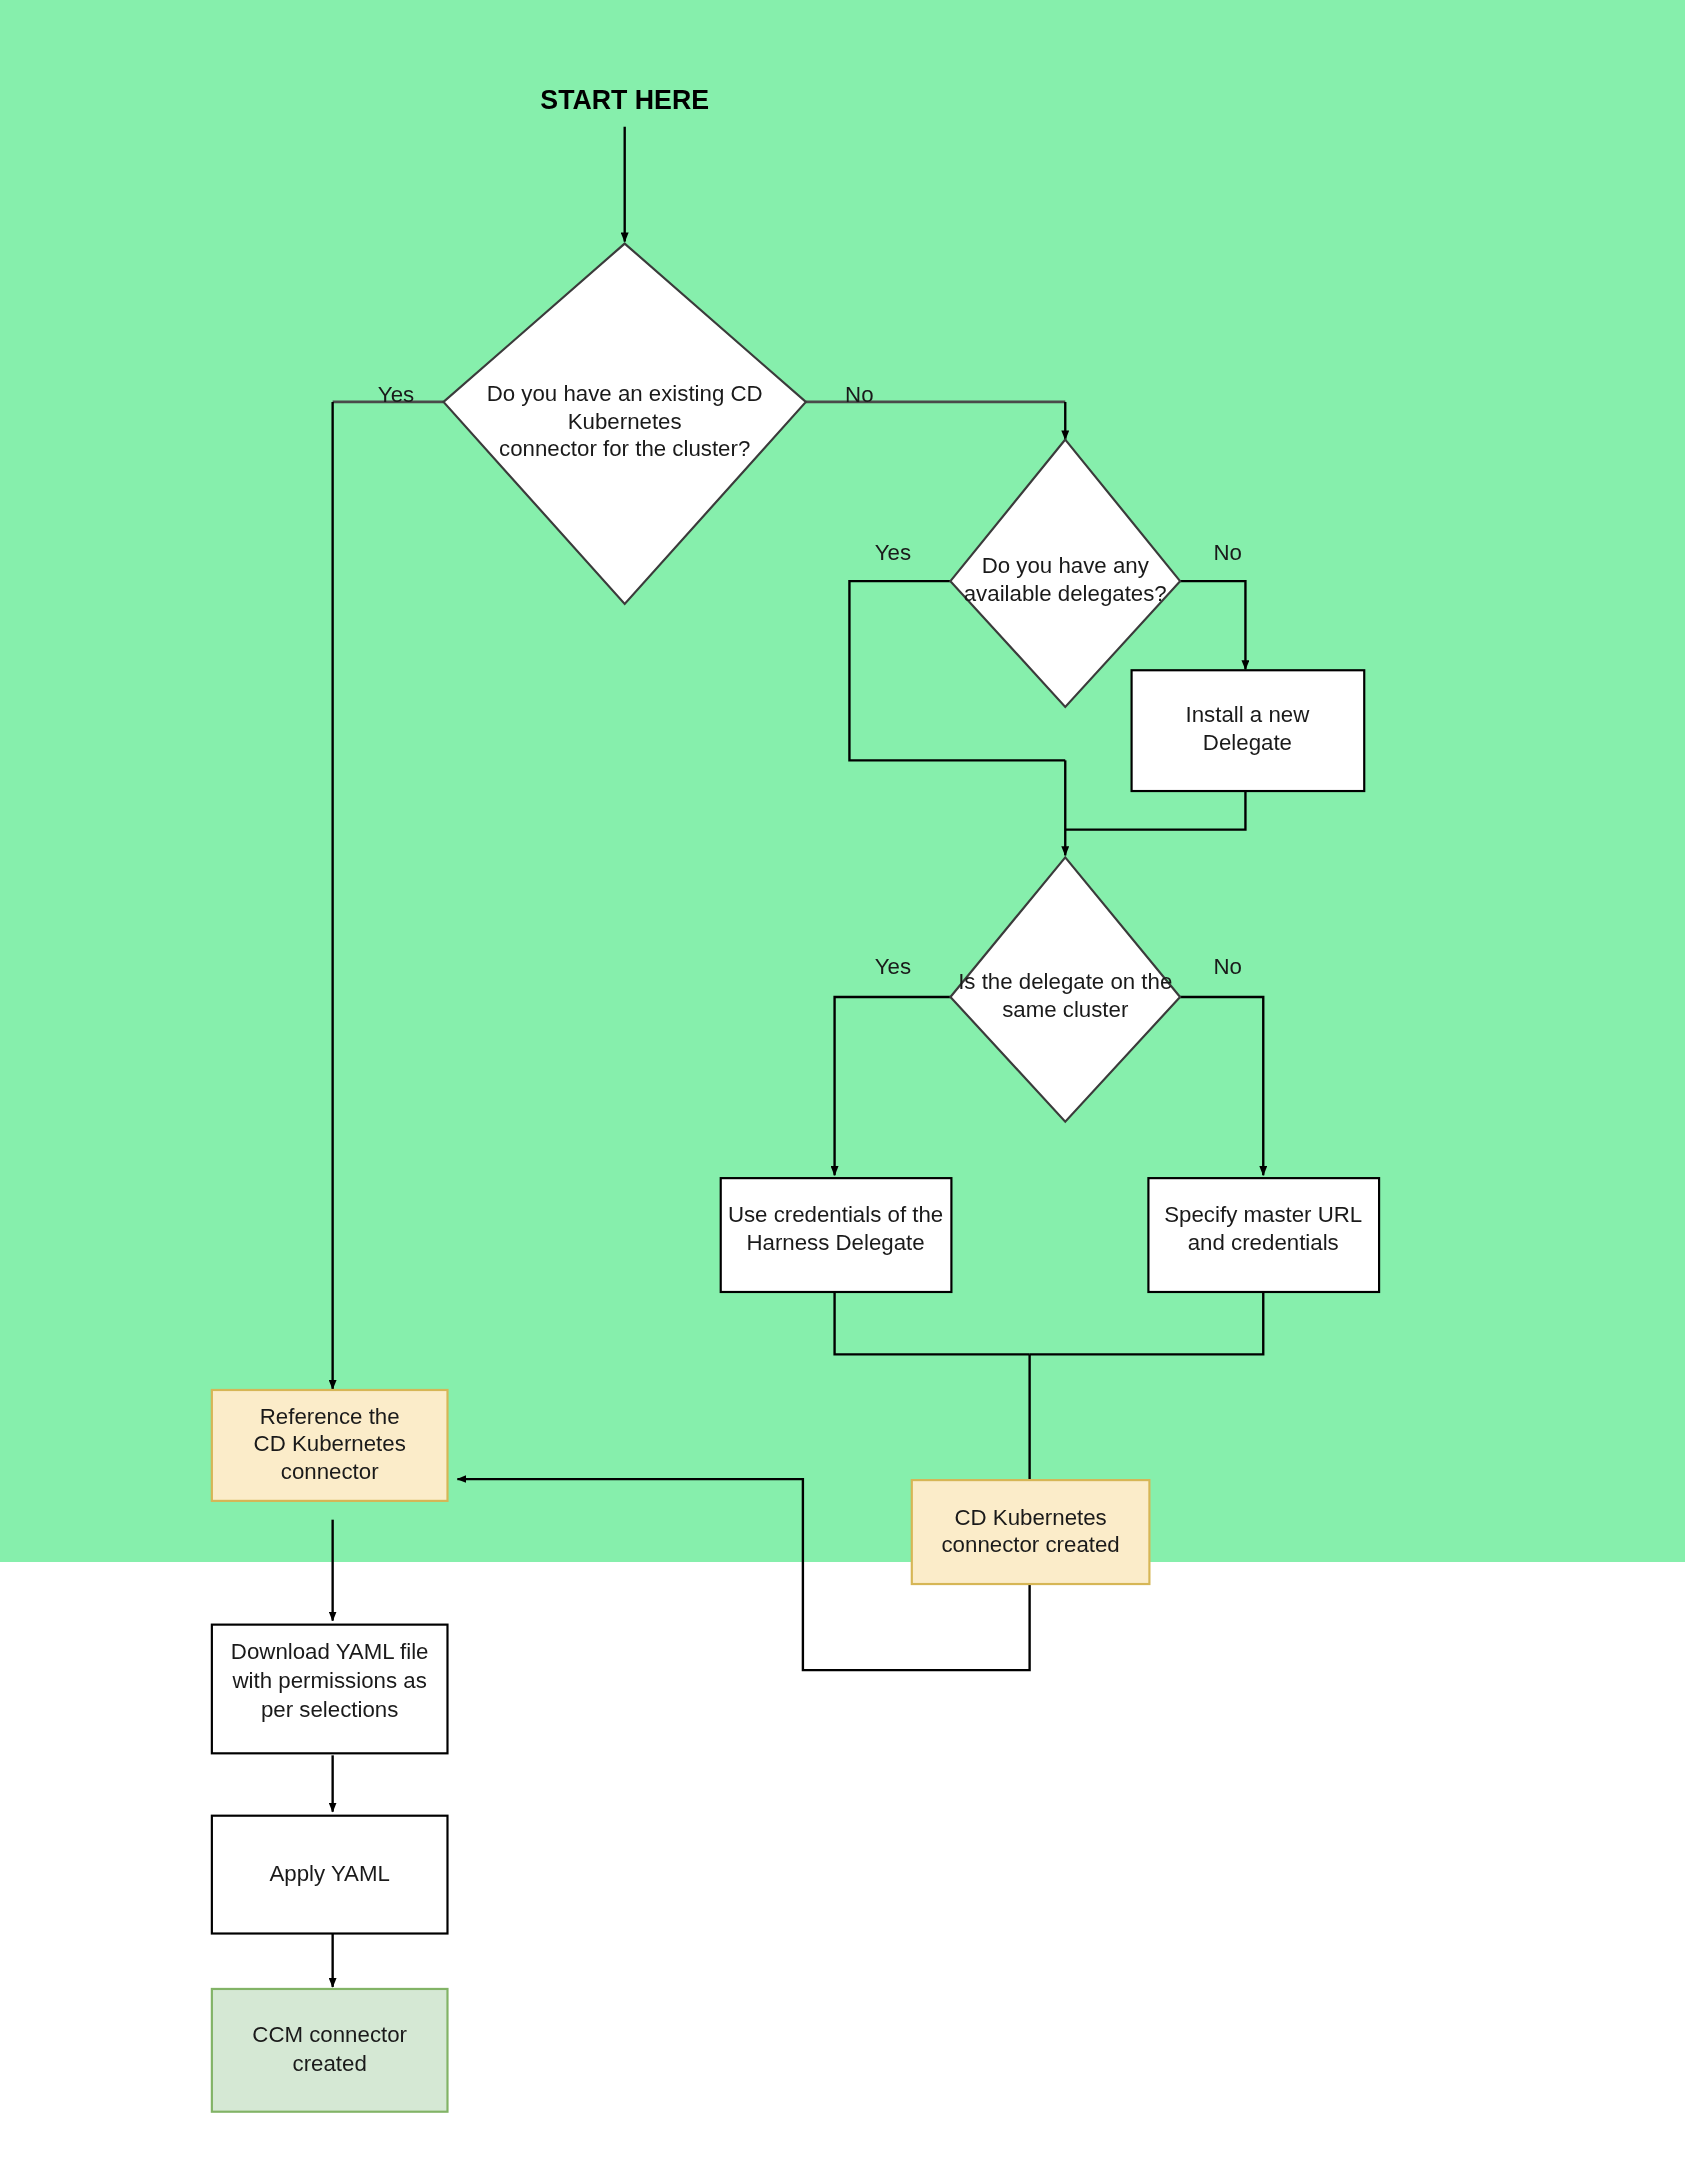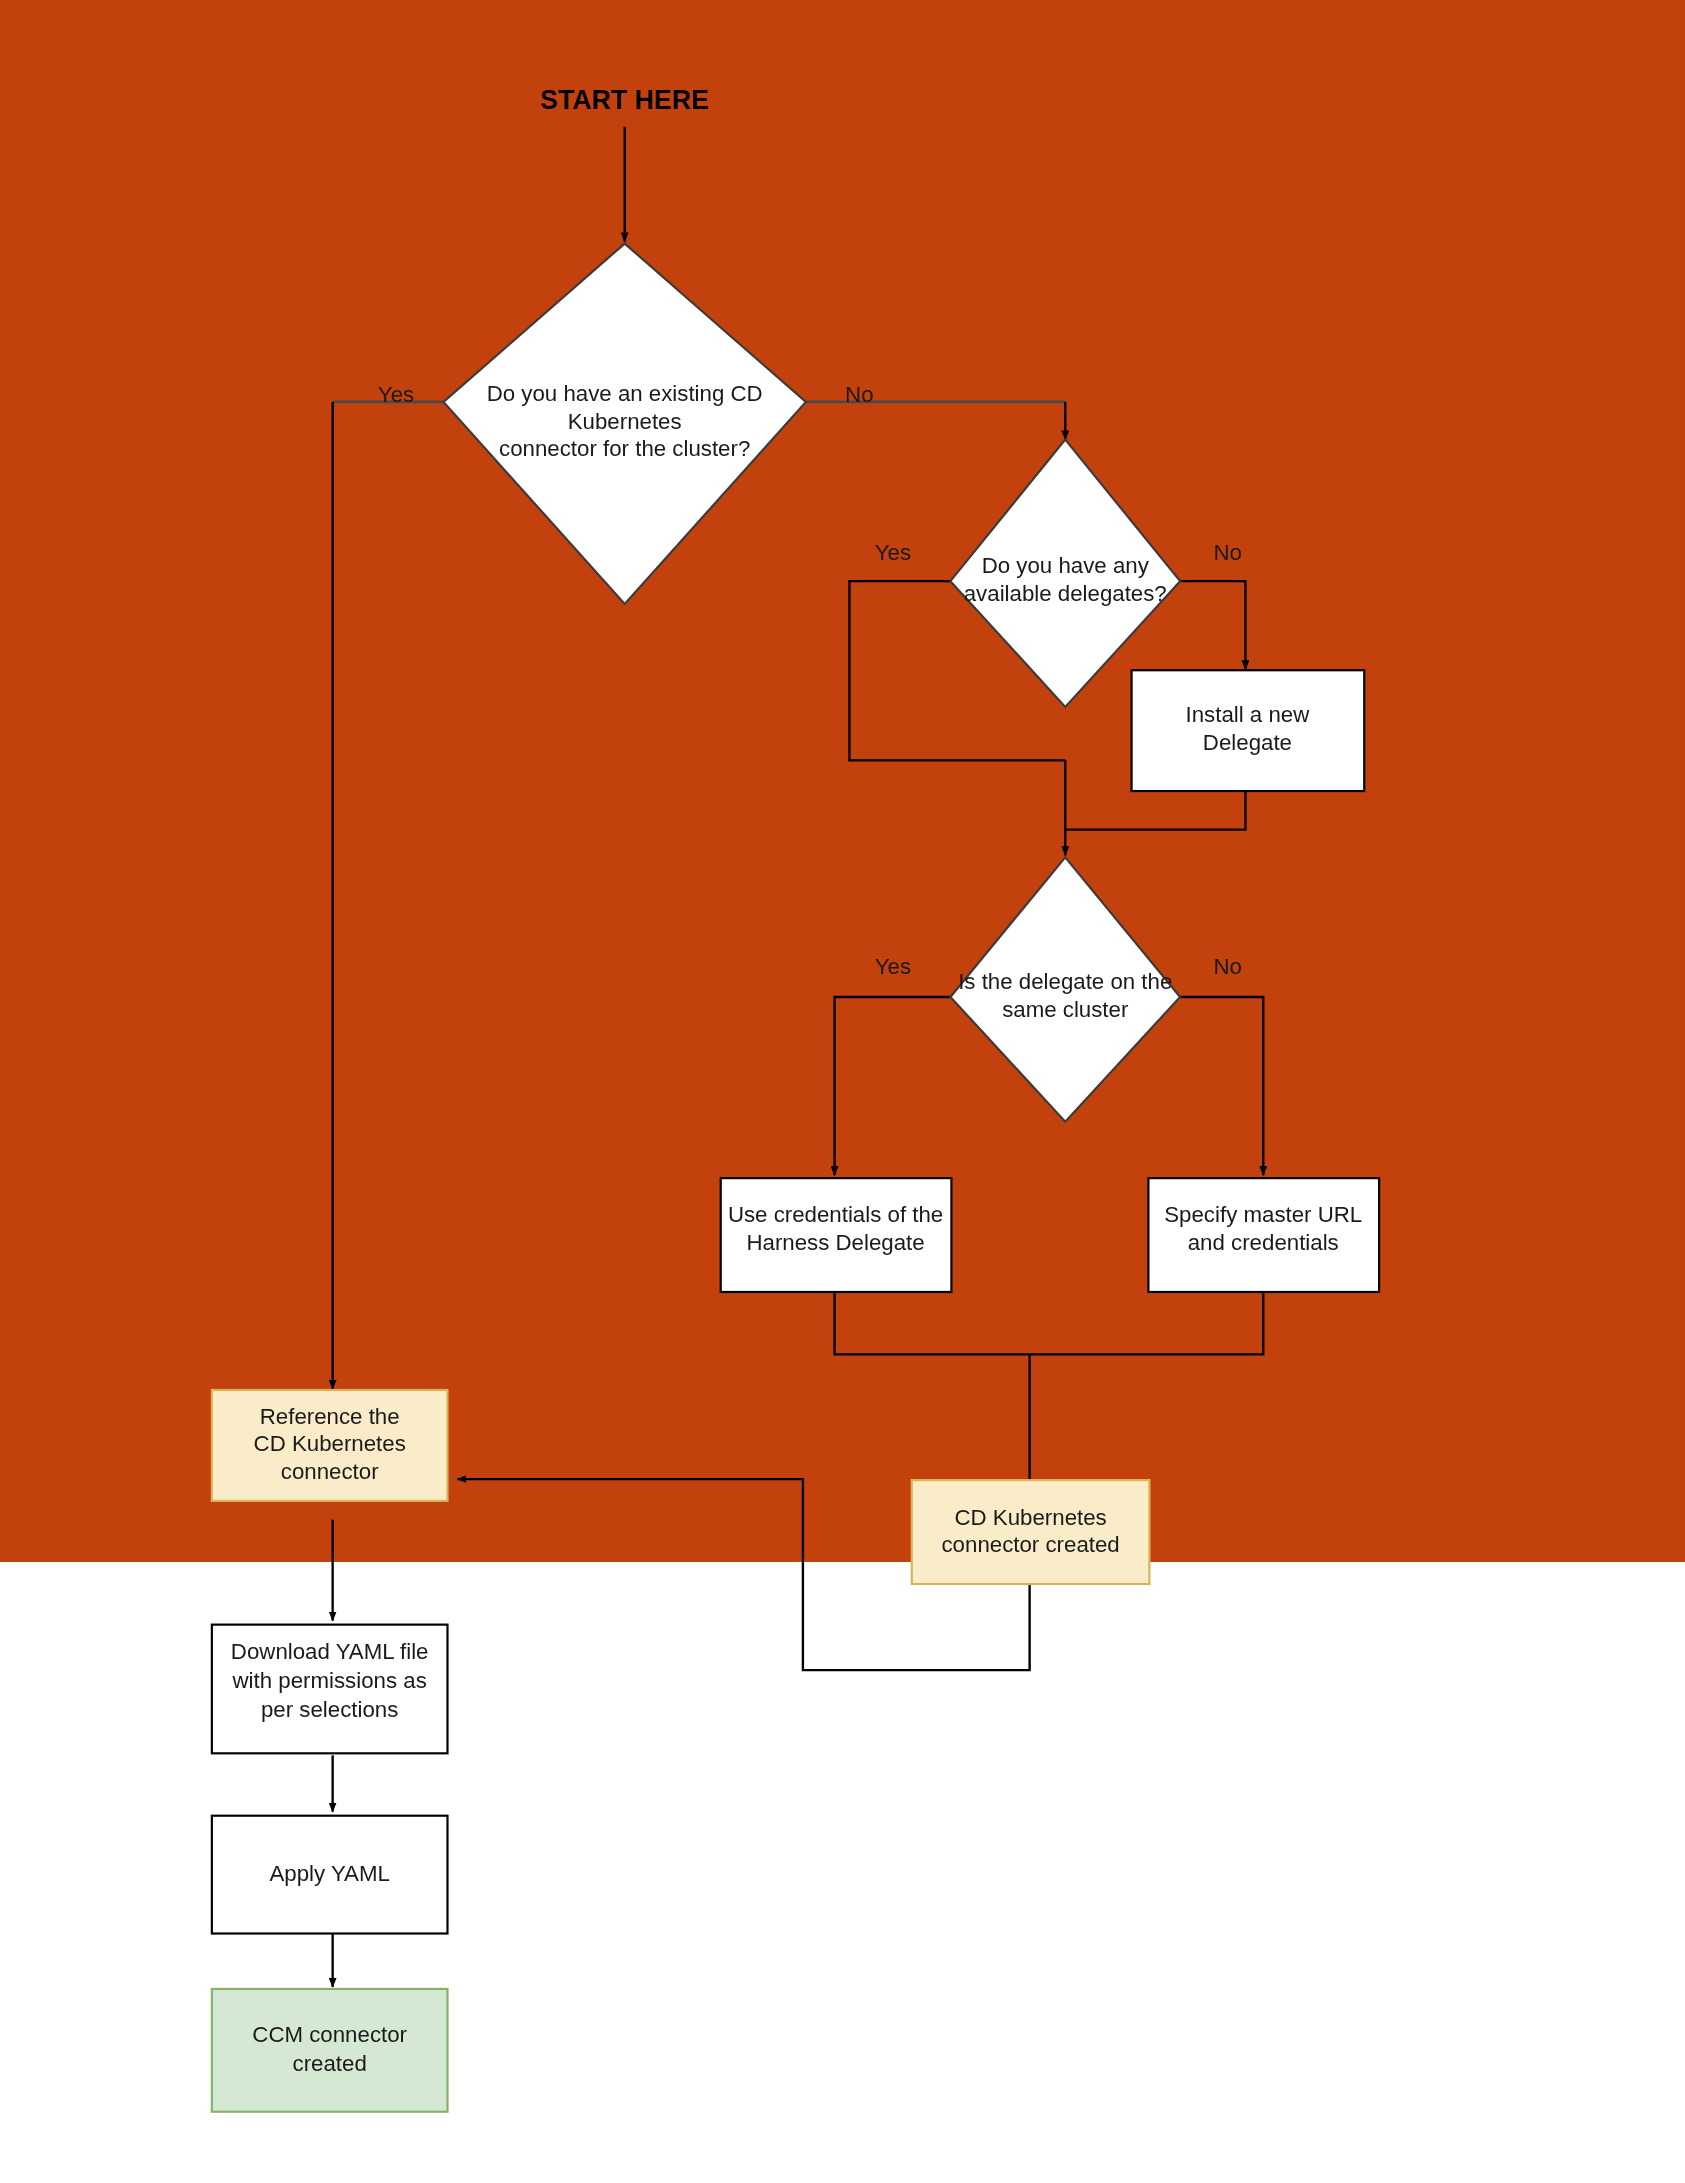--- a/index.html
+++ b/index.html
@@ -10,21 +10,21 @@
   body {
     width: 1685px;
     height: 2184px;
     font-family: "Liberation Sans", sans-serif;
     overflow: hidden;
   }
   #flowchart-root {
     position: relative;
     width: 1685px;
     height: 1562px;
-    background: #c2410c;
+    background: #86efac;
   }
   svg#flow-svg {
     position: absolute;
     top: 0;
     left: 0;
     width: 1685px;
     height: 2184px;
     display: block;
   }
   .node-shape {

